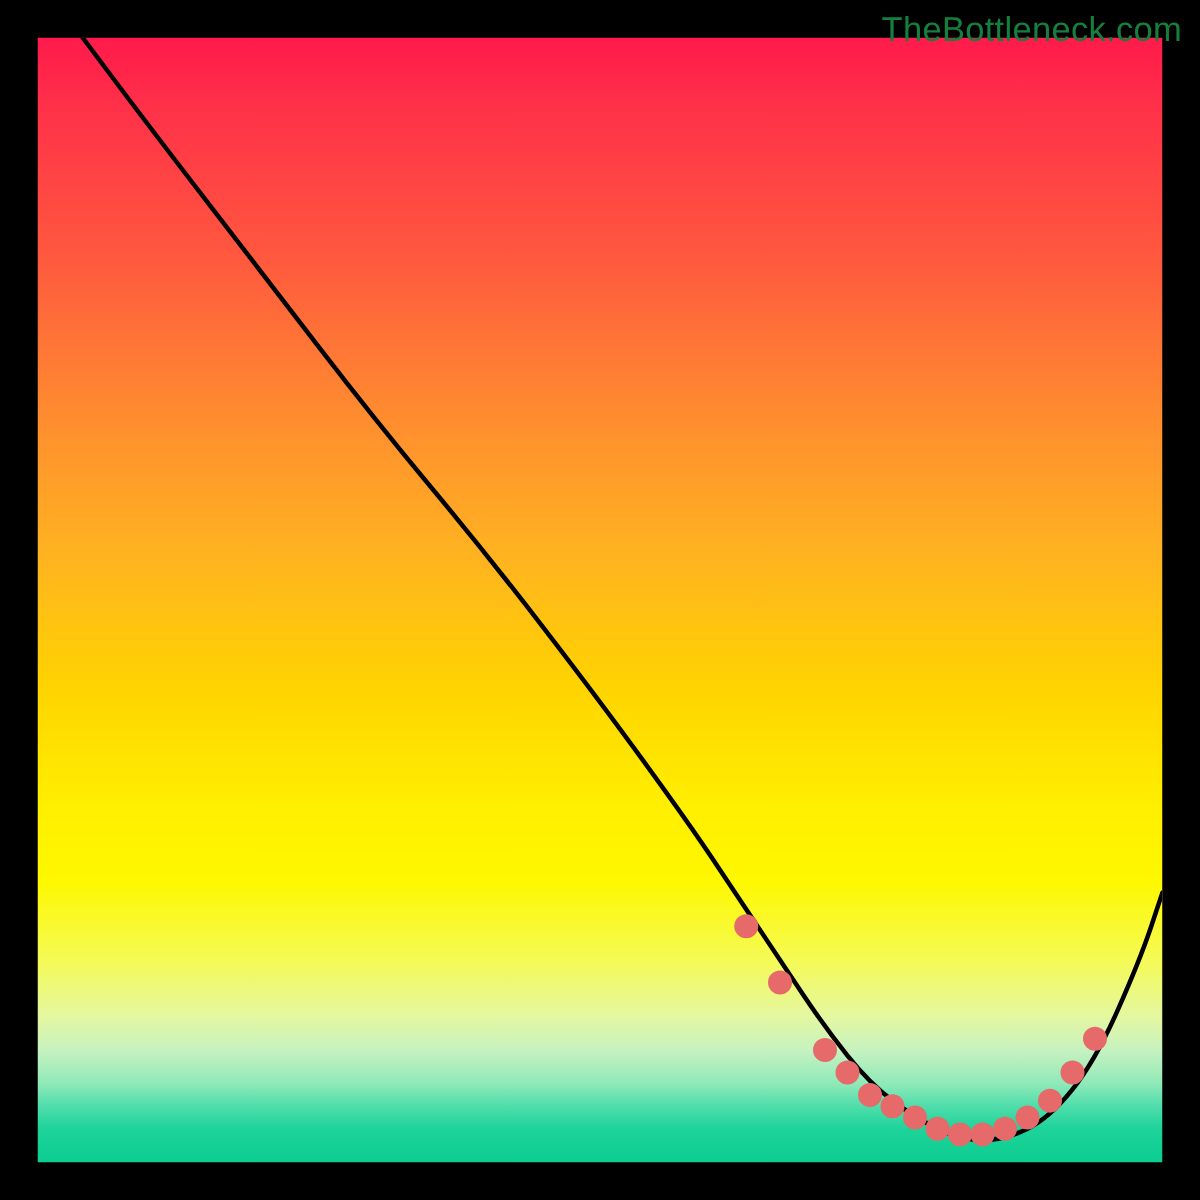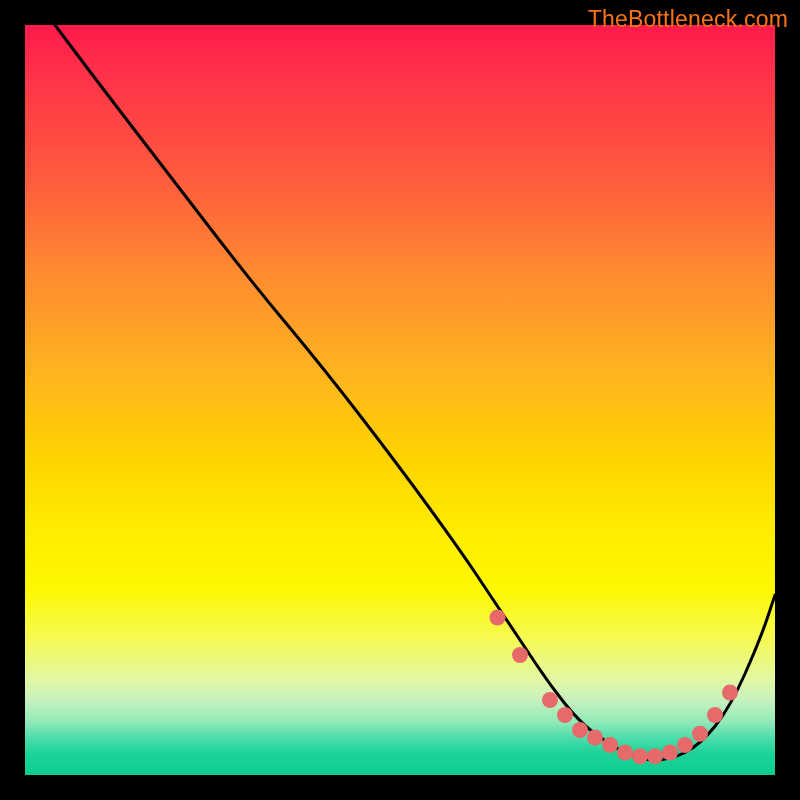--- a/index.html
+++ b/index.html
@@ -14,21 +14,21 @@
   .frame {
     position: relative;
     width: 800px;
     height: 800px;
     background: #000;
   }
   .watermark {
     position: absolute;
     top: 6px;
     right: 12px;
-    color: #f97316;
+    color: #15803d;
     font-size: 23px;
     font-weight: 400;
     letter-spacing: 0.2px;
     z-index: 5;
   }
   .plot-area {
     position: absolute;
     left: 25px;
     top: 25px;
     width: 750px;

